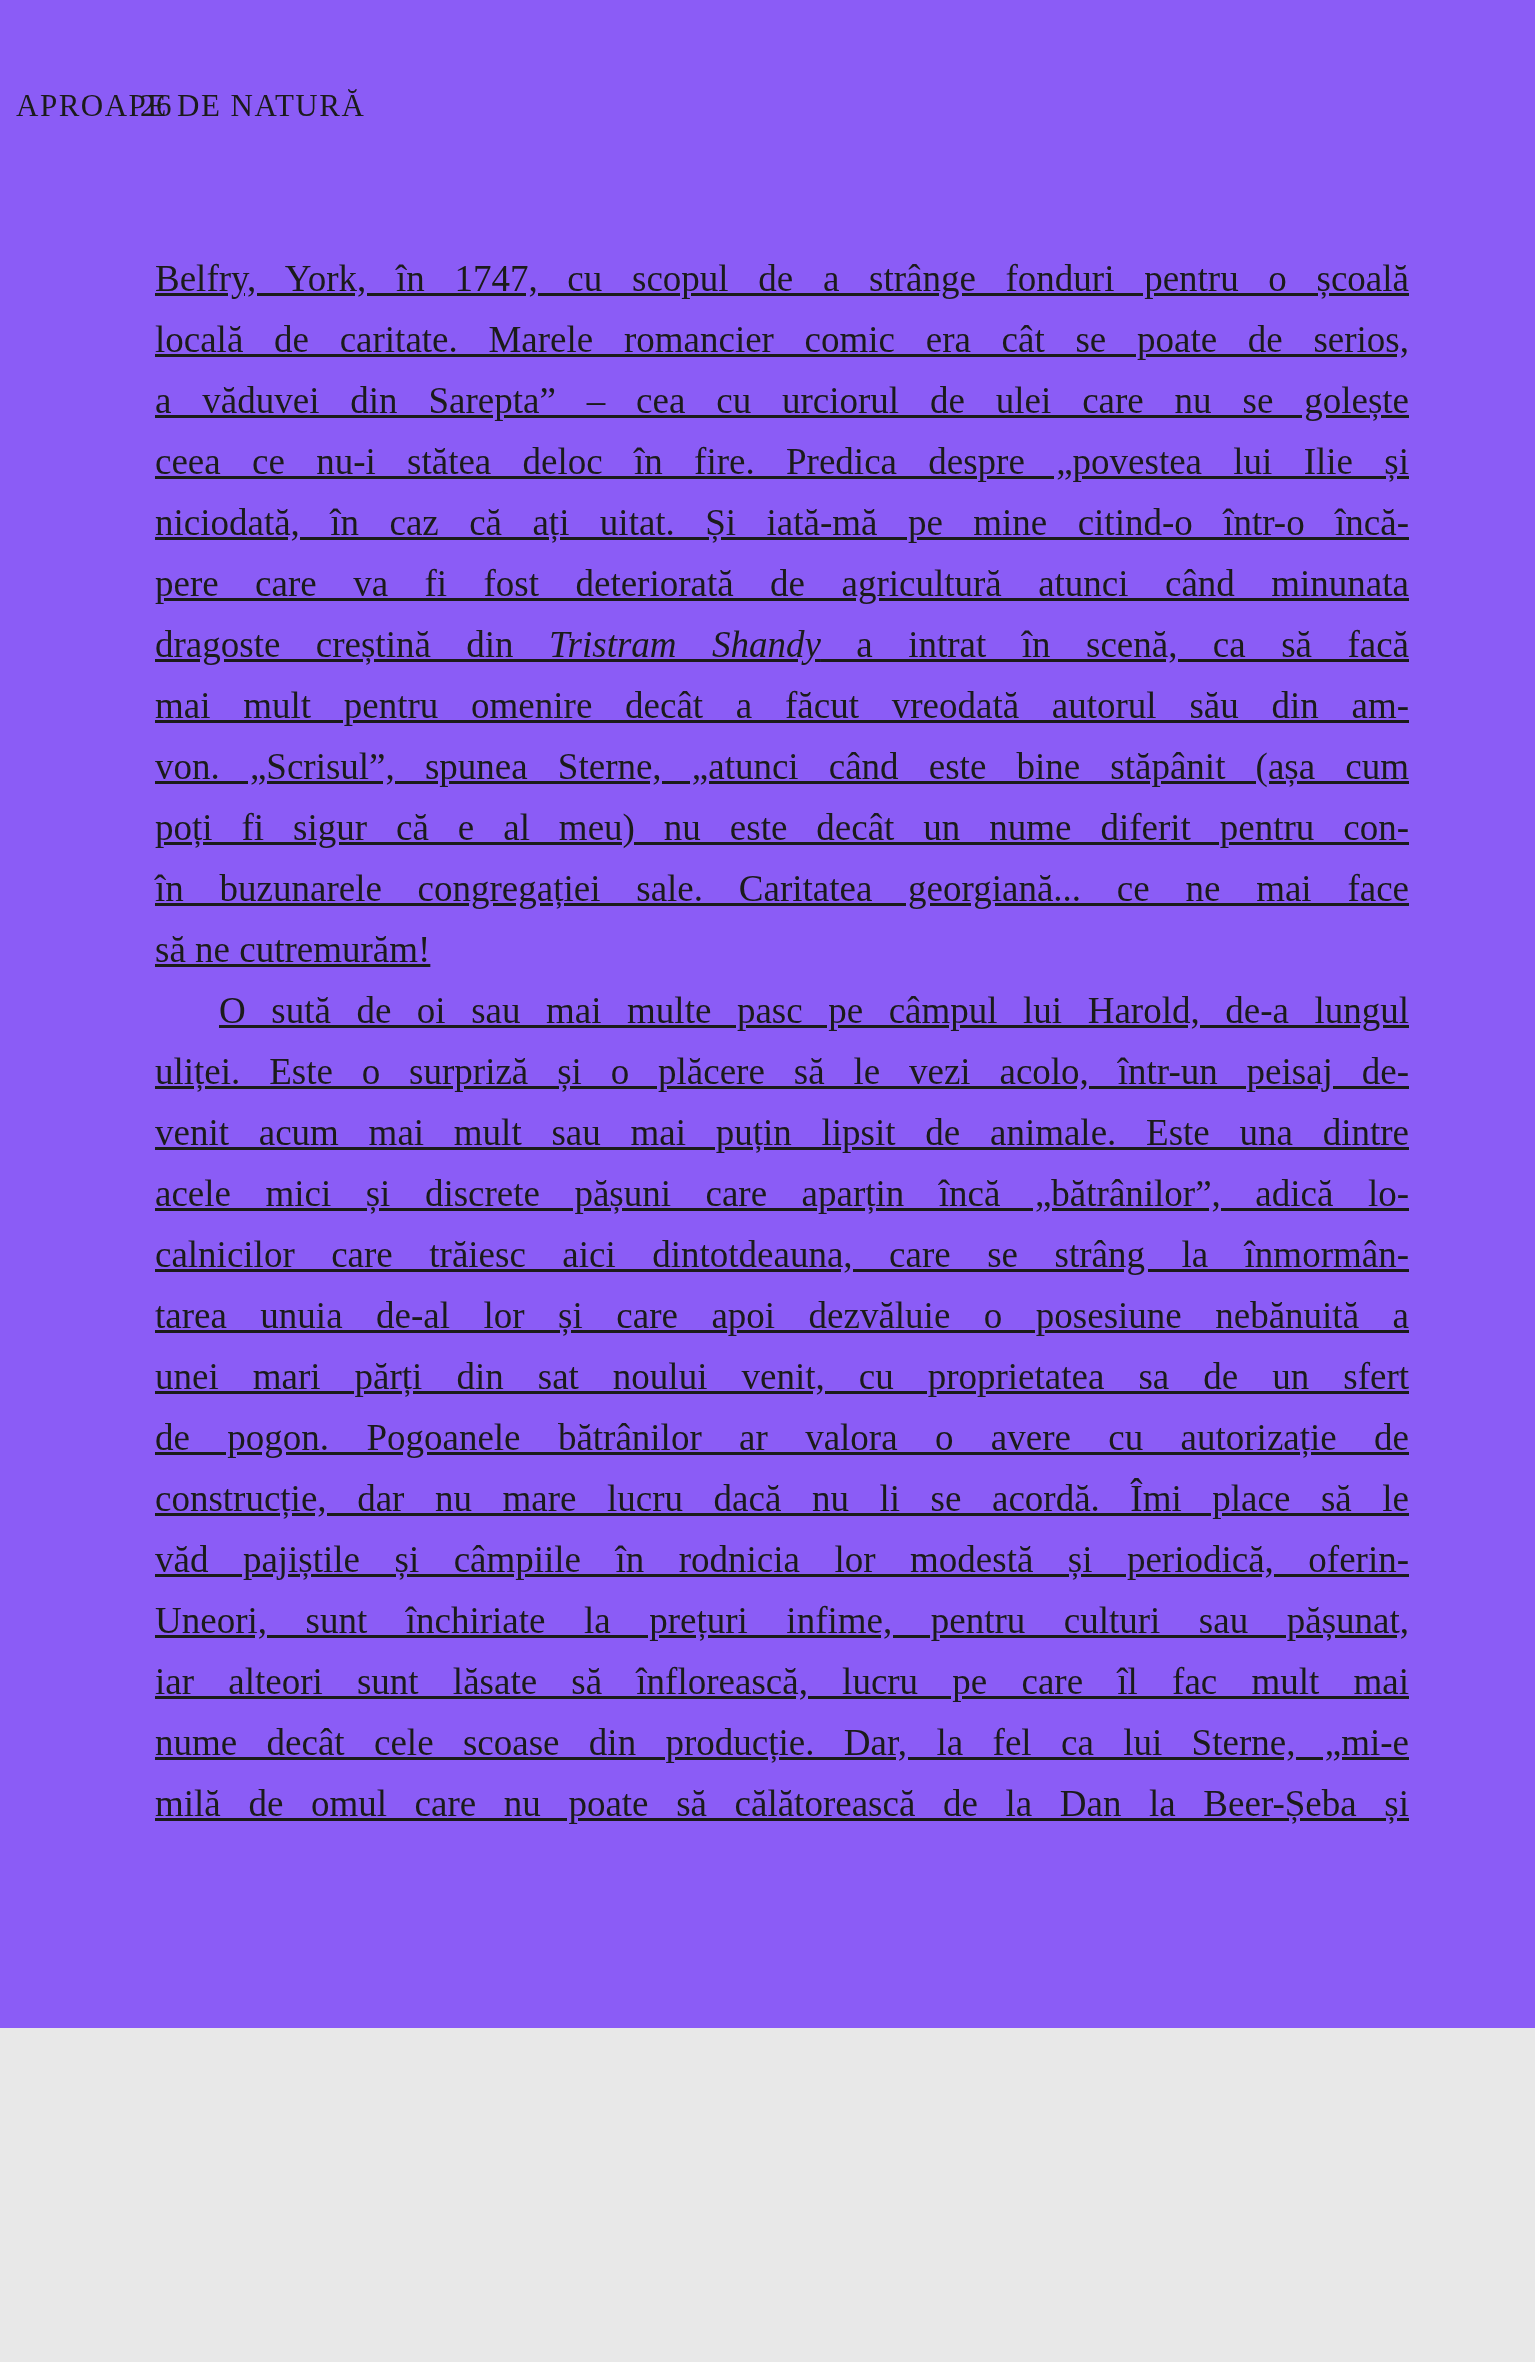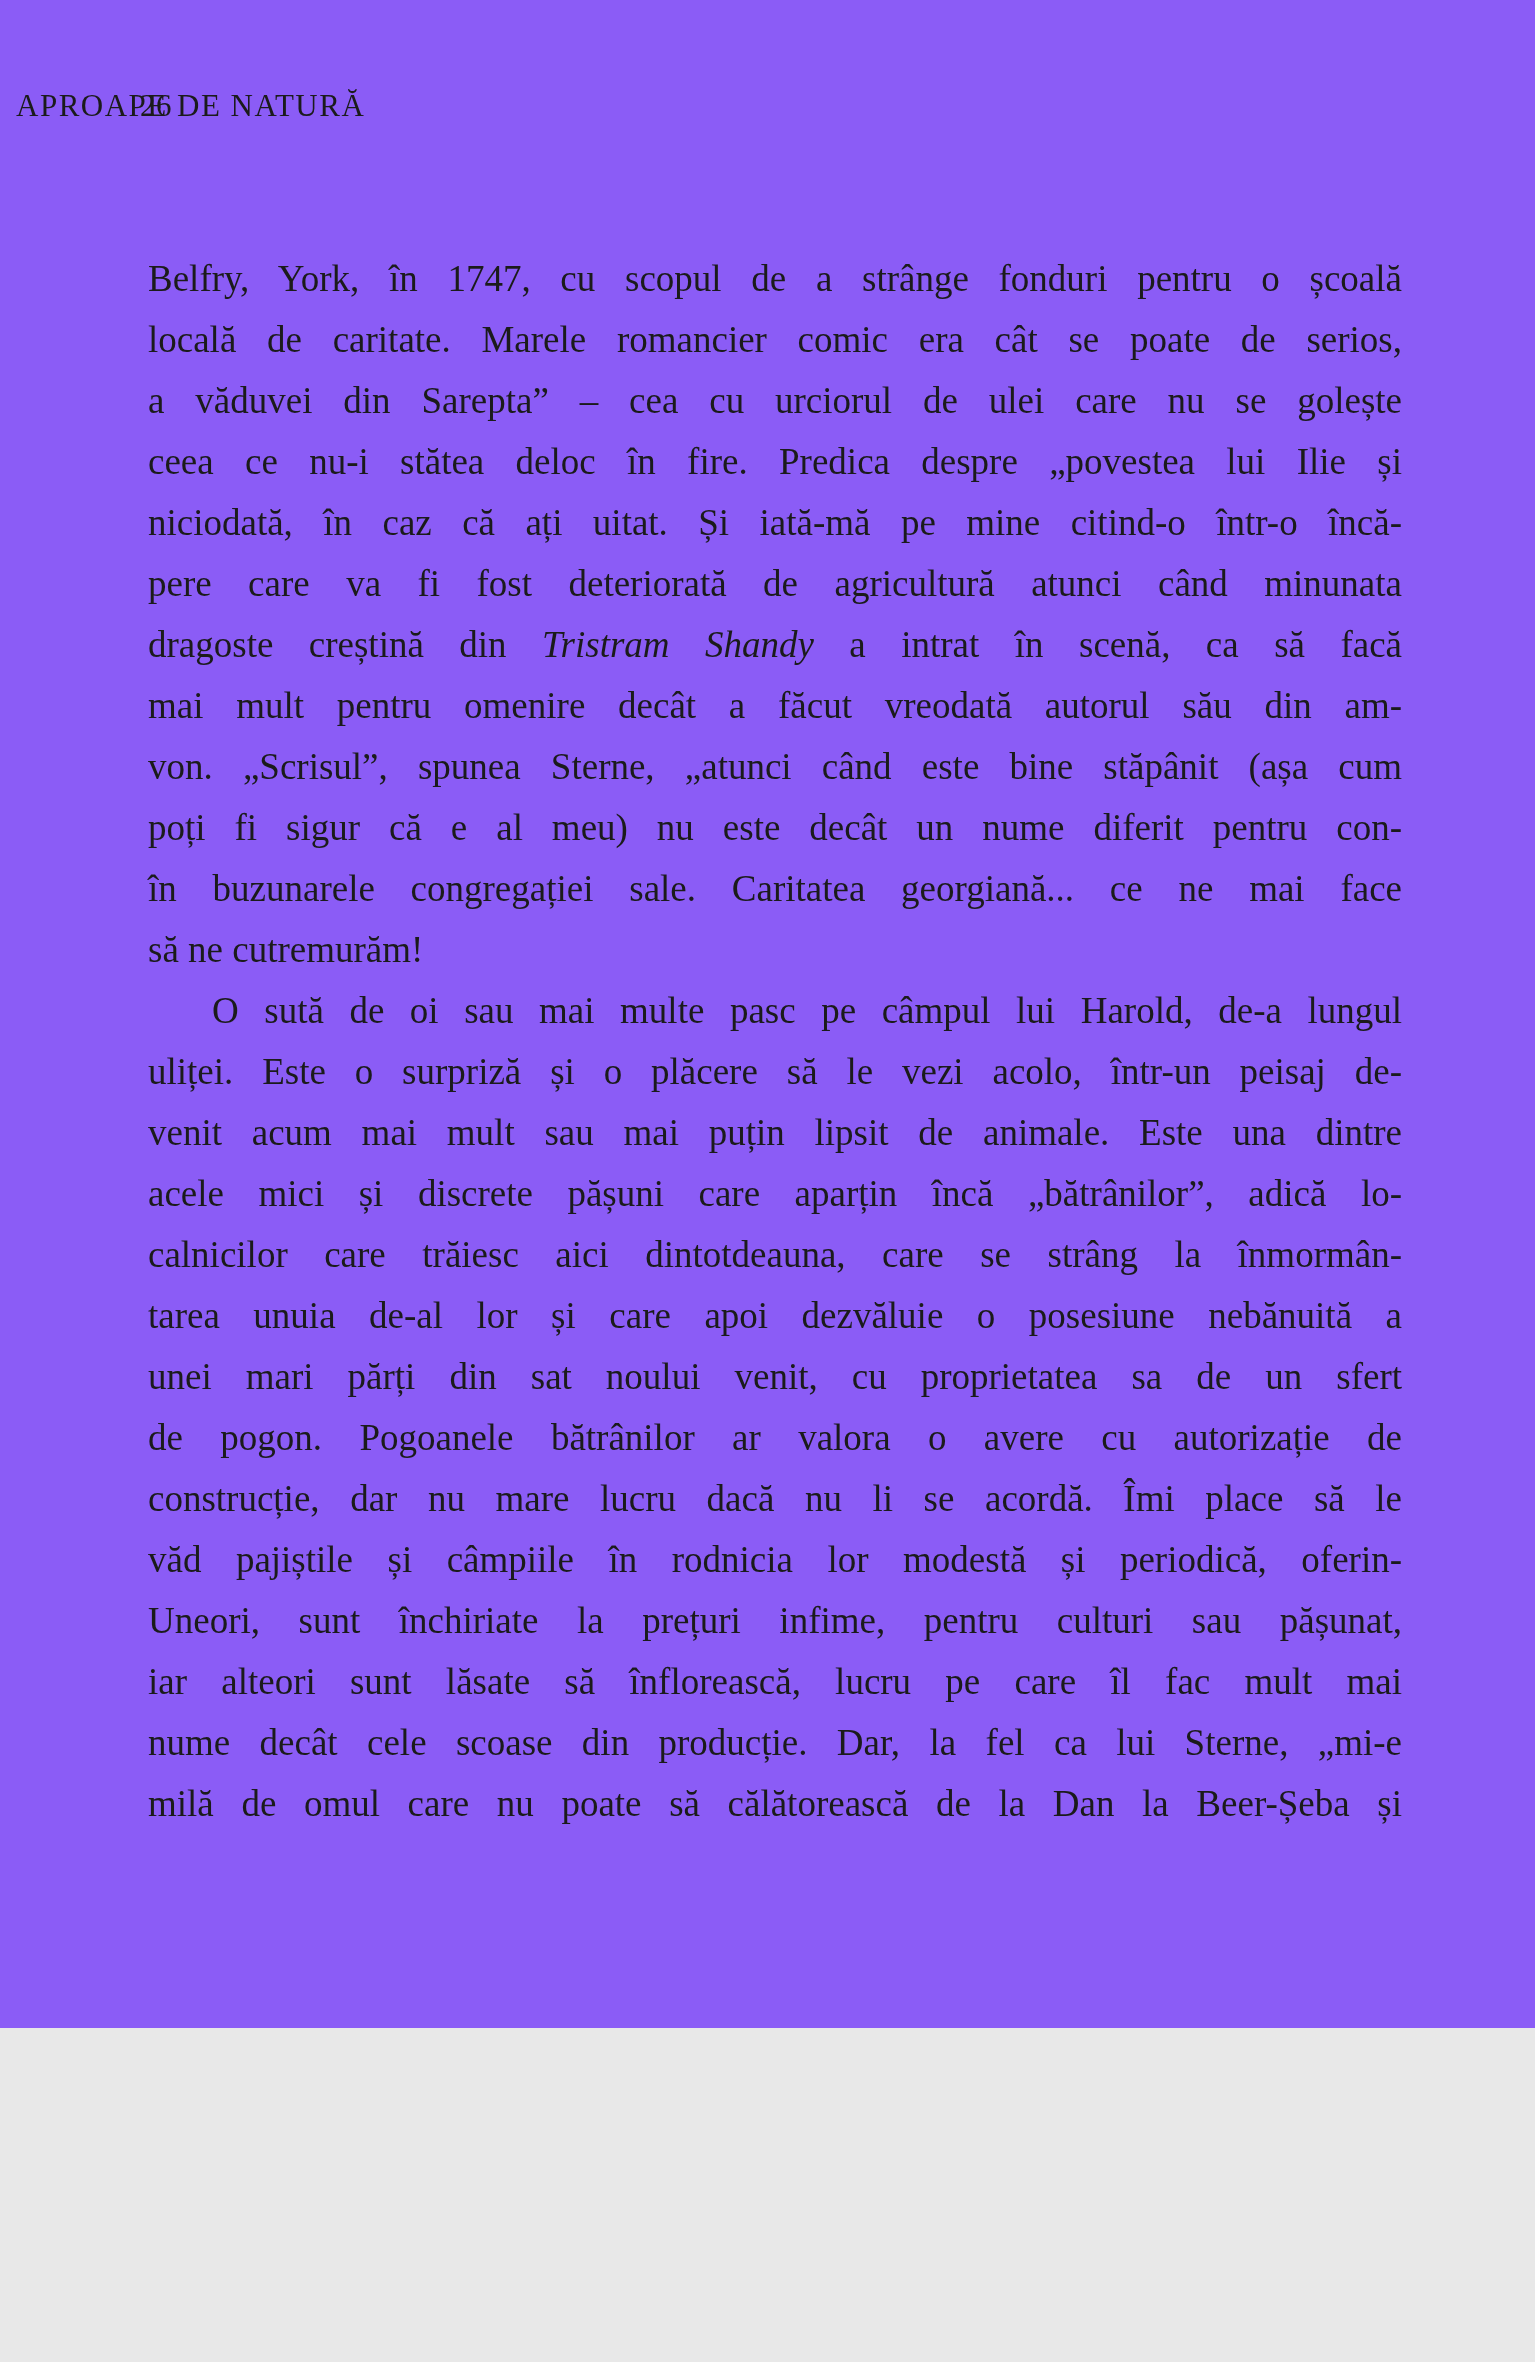--- a/index.html
+++ b/index.html
@@ -35,23 +35,24 @@
     position: absolute;
     left: 16px;
     width: 100%;
     text-align: left;
     top: 0;
     font-size: 31px;
     letter-spacing: 1.5px;
   }
   .text-block {
     position: absolute;
-    left: 148px;
+    left: 155px;
     top: 248px;
     width: 1254px;
+    text-decoration: underline;
   }
   .line {
     font-size: 37px;
     line-height: 61px;
     height: 61px;
     white-space: nowrap;
     text-align: justify;
     text-align-last: justify;
     -moz-text-align-last: justify;
   }

